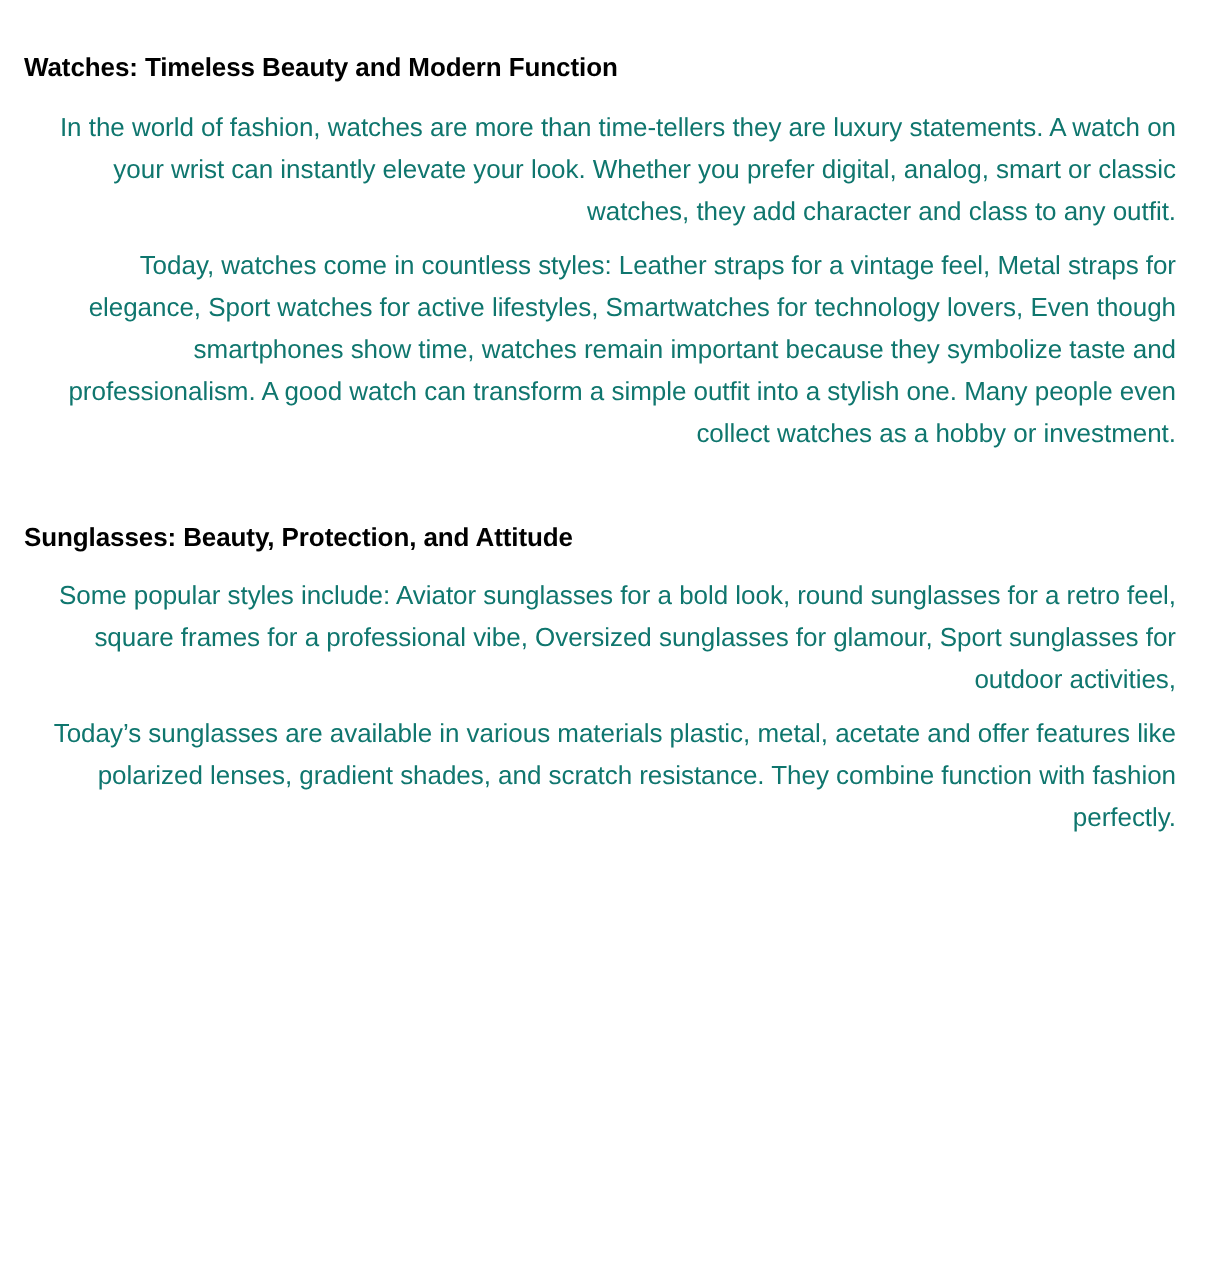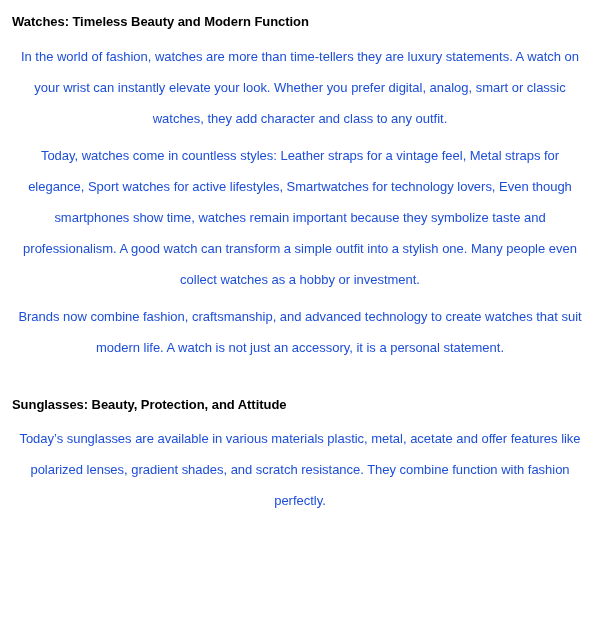--- a/index.html
+++ b/index.html
@@ -14,60 +14,61 @@
     font-family: "Liberation Sans", sans-serif;
     color: #141414;
     -webkit-font-smoothing: antialiased;
   }
   .page {
     box-sizing: border-box;
     width: 609px;
     height: 589px;
     padding: 10px 21px 0 12px;
     background: #ffffff;
+    margin-top: 12px;
   }
   .doc-section {
     display: block;
   }
   .section-heading {
     font-size: 13px;
     font-weight: bold;
     line-height: 24.5px;
     margin: 0 0 6px 0;
     letter-spacing: -0.05px;
     color: #000000;
   }
   .body-paragraph {
     font-size: 13px;
     font-weight: normal;
-    line-height: 31px;
+    line-height: 21px;
     margin: 0 0 6px 0;
     letter-spacing: -0.02px;
-    color: #1d4ed8;
-    text-align: center;
+    color: #0f766e;
+    text-align: right;
   }
   .body-paragraph:last-child {
     margin-bottom: 0;
   }
   .section-gap {
     height: 30px;
   }
 </style>
 </head>
 <body>
 
 <div class="page">
 
   <div class="doc-section">
     <h2 class="section-heading">Watches: Timeless Beauty and Modern Function</h2>
     <p class="body-paragraph">In the world of fashion, watches are more than time-tellers they are luxury statements. A watch on your wrist can instantly elevate your look. Whether you prefer digital, analog, smart or classic watches, they add character and class to any outfit.</p>
     <p class="body-paragraph">Today, watches come in countless styles: Leather straps for a vintage feel, Metal straps for elegance, Sport watches for active lifestyles, Smartwatches for technology lovers, Even though smartphones show time, watches remain important because they symbolize taste and professionalism. A good watch can transform a simple outfit into a stylish one. Many people even collect watches as a hobby or investment.</p>
-    <p class="body-paragraph">Brands now combine fashion, craftsmanship, and advanced technology to create watches that suit modern life. A watch is not just an accessory, it is a personal statement.</p>
   </div>
 
   <div class="section-gap"></div>
 
   <div class="doc-section">
     <h2 class="section-heading">Sunglasses: Beauty, Protection, and Attitude</h2>
+    <p class="body-paragraph">Some popular styles include: Aviator sunglasses for a bold look, round sunglasses for a retro feel, square frames for a professional vibe, Oversized sunglasses for glamour, Sport sunglasses for outdoor activities,</p>
     <p class="body-paragraph">Today’s sunglasses are available in various materials plastic, metal, acetate and offer features like polarized lenses, gradient shades, and scratch resistance. They combine function with fashion perfectly.</p>
   </div>
 
 </div>
 
 </body></html>

